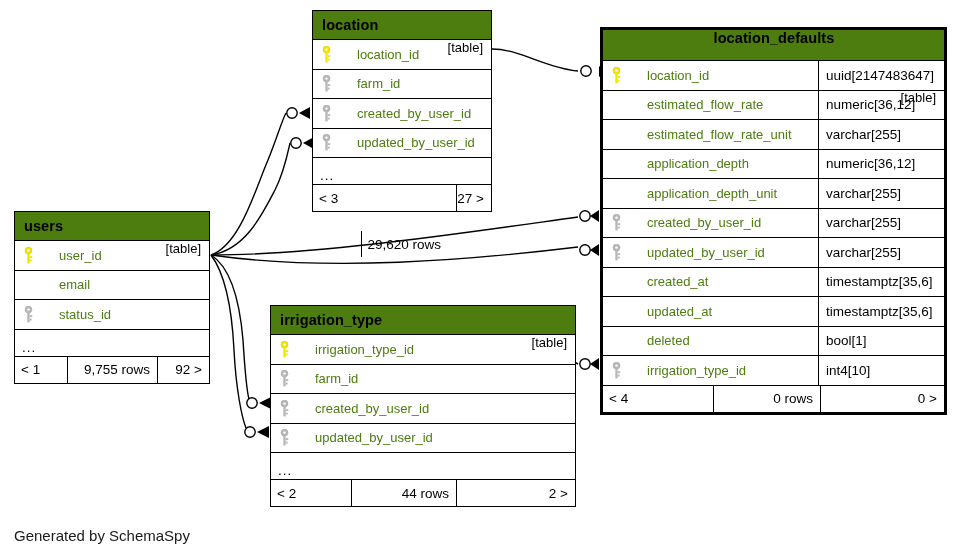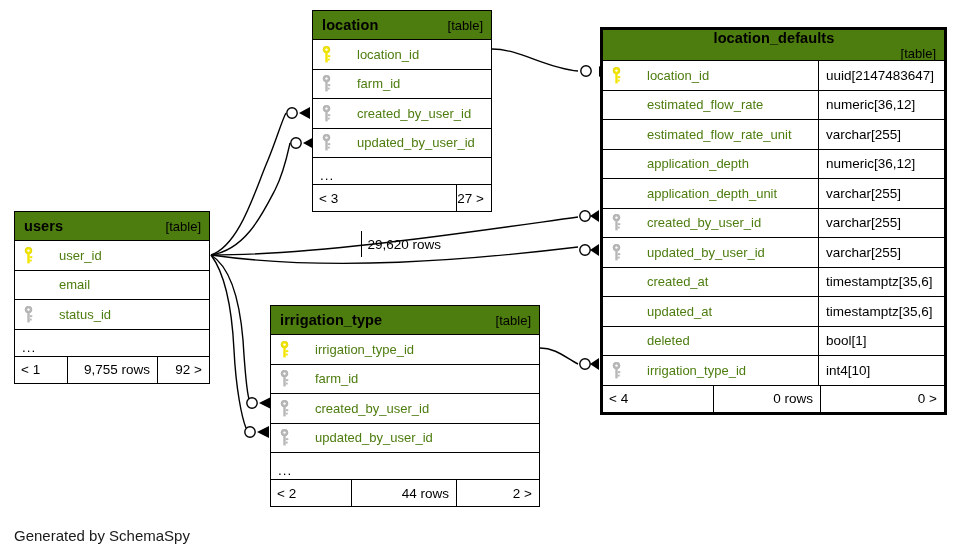--- a/index.html
+++ b/index.html
@@ -51,20 +51,21 @@
   .node-title .tname {
     font-weight: bold;
     font-size: 14.5px;
     color: #000;
     letter-spacing: 0.1px;
   }
   .node-title .ttype {
     margin-left: auto;
     font-size: 13px;
     color: #000;
+    margin-top: 44px;
   }
 
   .rows { display: block; }
   .row {
     display: flex;
     align-items: center;
     border-bottom: 1px solid #000000;
     box-sizing: border-box;
     height: 29.5px;
     position: relative;
@@ -310,21 +311,21 @@
       </div>
       <div class="ellipsis-row">...</div>
     </div>
     <div class="footer">
       <div class="f-left" style="width:48px;">&lt; 3</div>
       <div class="f-mid" style="width:87px;margin-top:46px;">29,620 rows</div>
       <div class="f-right" style="flex:1 1 auto;margin-left:8px;">27 &gt;</div>
     </div>
   </div>
 
-  <div class="node" style="left:270px; top:305px; width:270px;">
+  <div class="node" style="left:270px; top:305px; width:306px;">
     <div class="node-title">
       <span class="tname">irrigation_type</span>
       <span class="ttype">[table]</span>
     </div>
     <div class="rows">
       <div class="row">
         <div class="cell-name">
           <span class="keyslot">
             <svg class="keyglyph" width="9" height="17" viewBox="0 0 9 17">
               <circle cx="4.5" cy="3.6" r="3.4" fill="#f2e600" stroke="#d8cc00" stroke-width="0.7"></circle>

